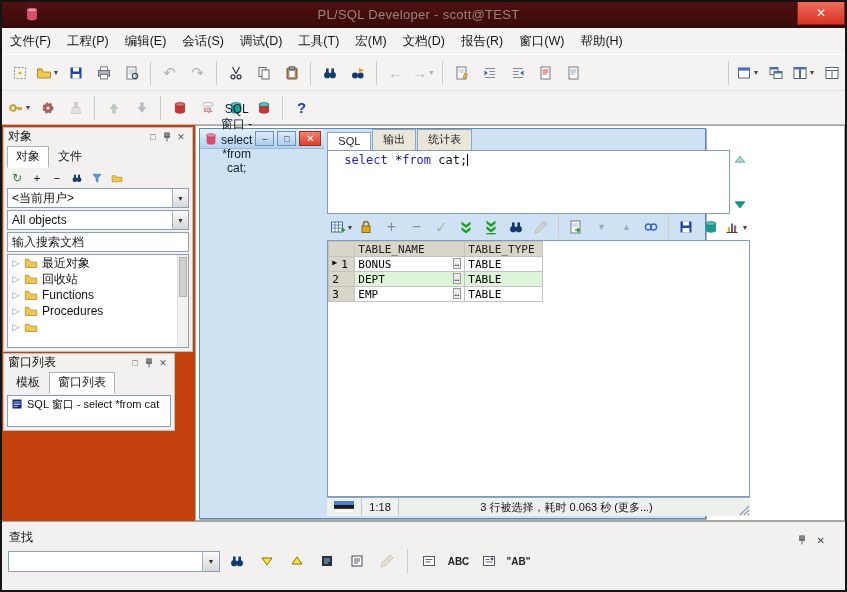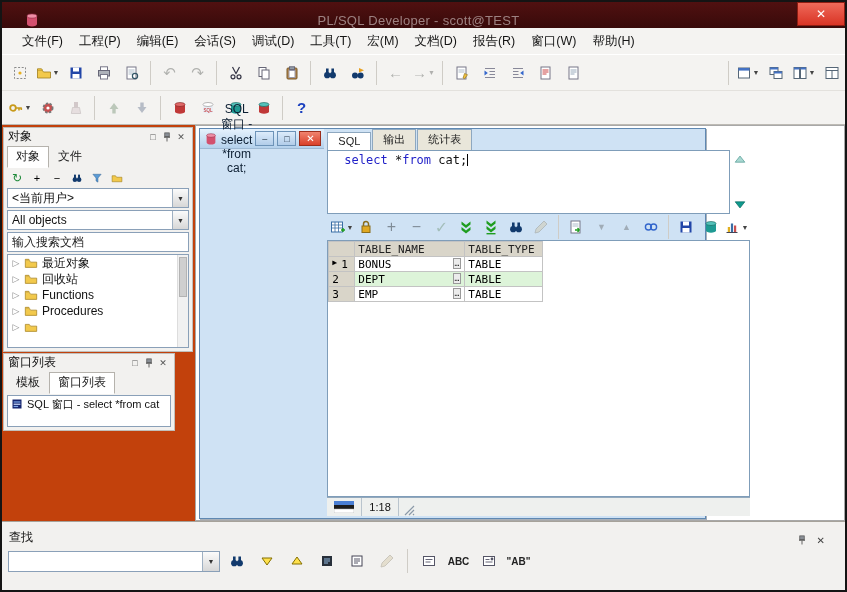--- a/index.html
+++ b/index.html
@@ -3,29 +3,29 @@
 <meta charset="utf-8">
 <style>
   * { box-sizing: border-box; margin: 0; padding: 0; }
   html,body { background:#222; }
   body { font-family:"Liberation Sans","DejaVu Sans",sans-serif; }
   .app { position:relative; width:847px; height:592px; background:#f0efed; overflow:hidden; }
   .app::after { content:""; position:absolute; inset:0; border:2px solid #141414; pointer-events:none; }
 
   
   .titlebar { position:absolute; top:0; left:0; right:0; height:28px;
-    background:linear-gradient(#521111,#380a0a); display:flex; align-items:flex-end; padding-left:24px; }
+    background:linear-gradient(#521111,#380a0a); display:flex; align-items:center; padding-left:24px; }
   .title-text { flex:1; text-align:center; font-size:13px; color:#9d8181; letter-spacing:.3px; }
   .close-btn { width:48px; height:24px; margin:0 2px 2px 0; background:linear-gradient(#ef6a5a,#d93425);
     border:1px solid #8f1d12; display:flex; align-items:center; justify-content:center;
     color:#fff; font-size:12px; }
 
   
   .menubar { position:absolute; top:28px; left:2px; right:2px; height:26px; background:#f4f3f1;
-    display:flex; align-items:center; padding-left:12px; }
+    display:flex; align-items:center; padding-left:0; }
   .menu-item { font-size:12.5px; color:#151515; padding:4px 8px; white-space:nowrap; }
   .toolbar { position:absolute; left:2px; right:2px; background:#f4f3f1; display:flex;
     align-items:center; padding-left:4px; gap:1px; }
   .tb1 { top:54px; height:37px; border-top:1px solid #fff; border-bottom:1px solid #e3e1dd; }
   .tb2 { top:91px; height:34px; border-bottom:1px solid #bdbab4; }
   .tbtn { min-width:27px; height:26px; display:flex; align-items:center; justify-content:center; gap:1px; }
   .sep  { width:1px; height:24px; background:#cfccc6; margin:0 4px; flex:none; }
   .spring { margin-left:auto; }
   .disabled { opacity:.38; filter:grayscale(70%); }
   .ddarr { font-size:7px; color:#444; line-height:1; }
@@ -666,20 +666,23 @@
             <div class="seg">
               <svg width="20" height="12" viewBox="0 0 20 12">
                   <rect x="0" y="0" width="20" height="4" fill="#4a7fd4"></rect>
                   <rect x="0" y="4" width="20" height="4" fill="#1c1c1c"></rect>
                   <rect x="0" y="8" width="20" height="4" fill="#ffffff" stroke="#aaa" stroke-width="0.5"></rect>
                 </svg>
             </div>
             <div class="seg">
               <span>1:18</span>
             </div>
+            <div class="seg msg">
+              <span>3 行被选择，耗时 0.063 秒 (更多...)</span>
+            </div>
             <div class="grip">
               <svg width="12" height="12" viewBox="0 0 12 12">
                   <path d="M11 2 2 11M11 6 6 11M11 10l-1 1" stroke="#8a99a8" stroke-width="1.2" fill="none"></path>
                 </svg>
             </div>
           </div>
         </div>
       </div>
     </div>
   </div>

